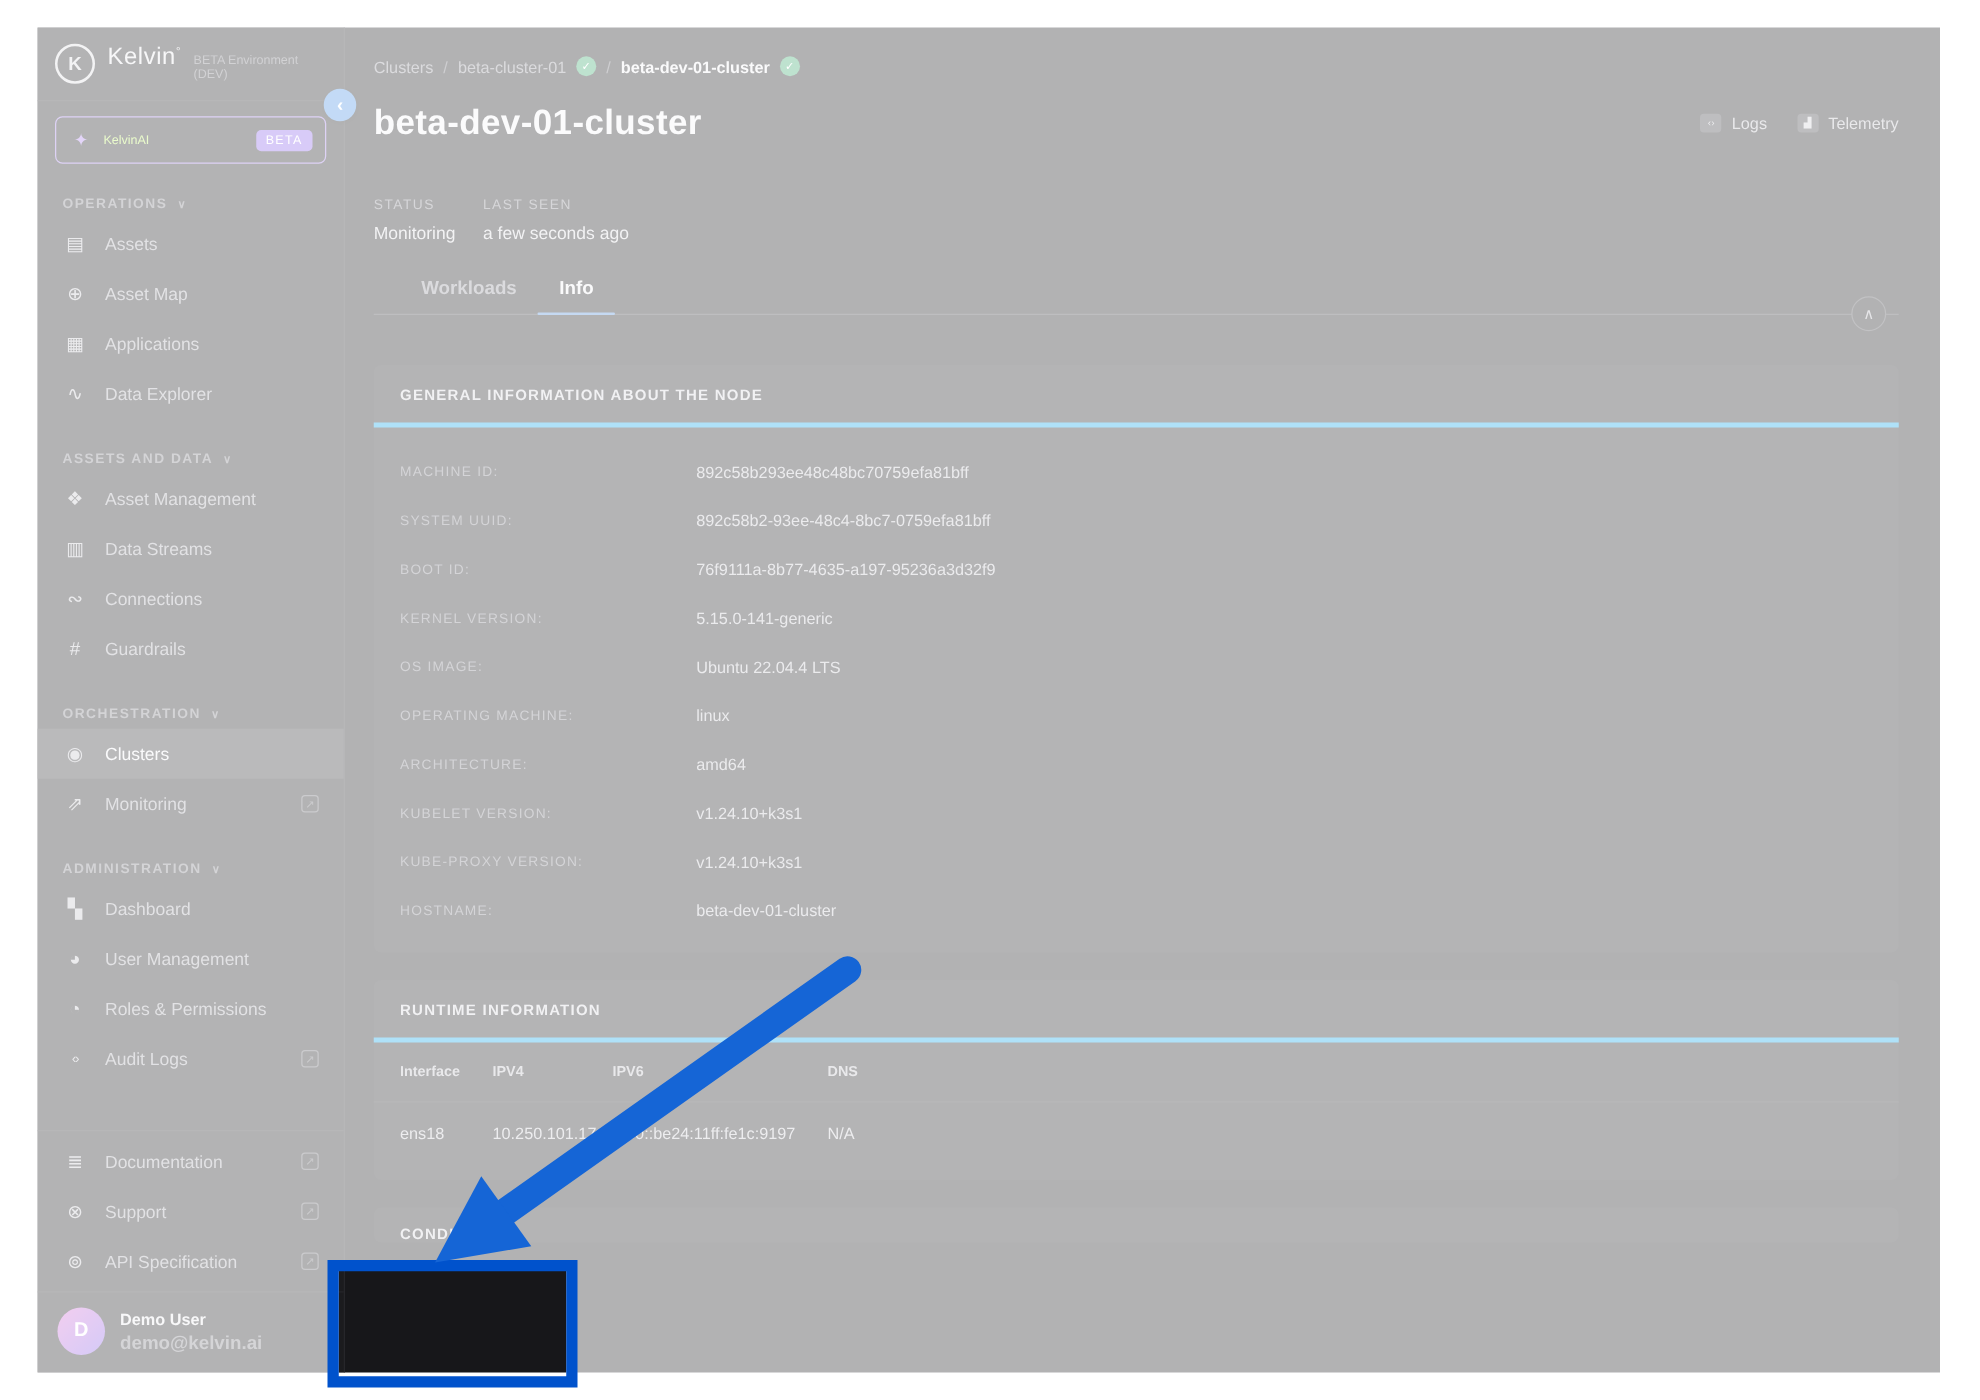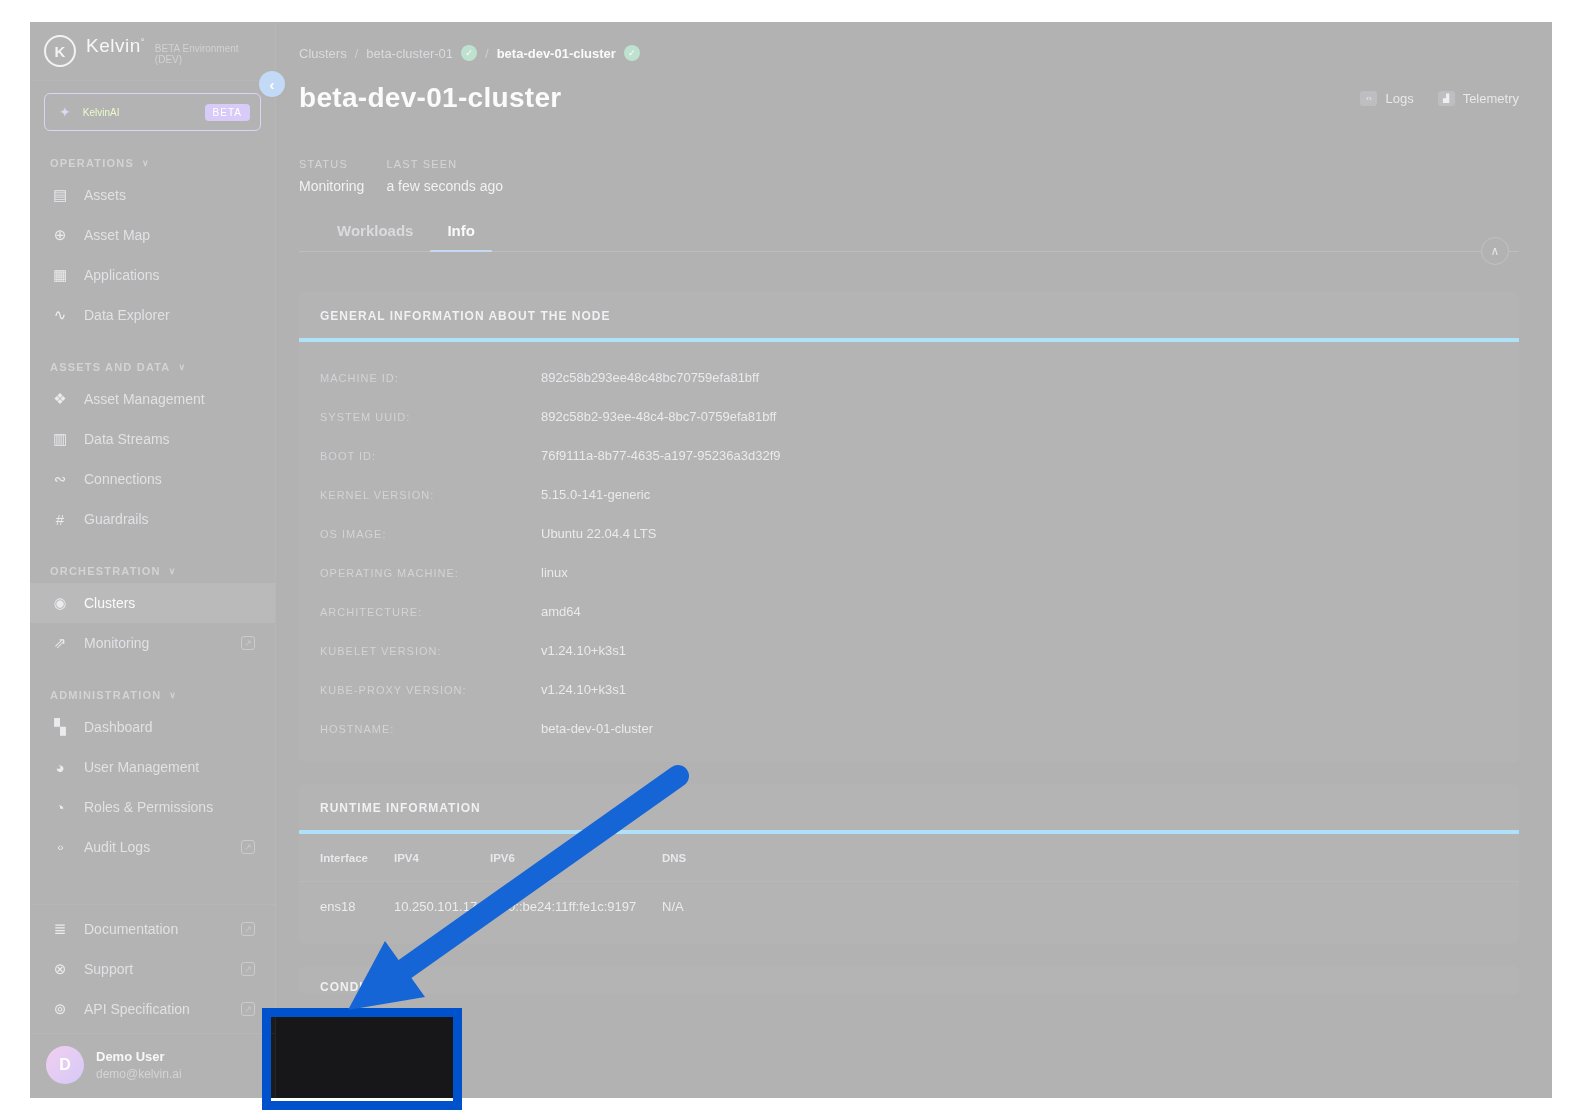--- a/index.html
+++ b/index.html
@@ -41,21 +41,21 @@
   .s-icon.small { font-size:11px; letter-spacing:-1px; }
   .ext { margin-left:auto; width:14px; height:14px; border:1px solid #63636a; border-radius:3px;
          color:#63636a; font-size:9px; display:flex; align-items:center; justify-content:center; }
   .sidebar-footer { margin-top:auto; border-top:1px solid #26262a; padding-top:4px; }
   .user-row { border-top:1px solid #26262a; margin-top:4px; padding:12px 16px 14px;
               display:flex; align-items:center; gap:12px; cursor:pointer; }
   .avatar { width:38px; height:38px; border-radius:50%; flex-shrink:0;
             background:linear-gradient(135deg,#d86bd0,#7f5fe8); color:#fff;
             display:flex; align-items:center; justify-content:center; font-size:16px; font-weight:bold; }
   .user-name { font-size:13px; font-weight:bold; color:#e9e9ed; }
-  .user-email { font-size:12px; color:#7f7f87; margin-top:3px; }
+  .user-email { font-size:15px; color:#7f7f87; margin-top:3px;font-weight:bold; }
 
   
   .main { flex:1; padding:0 33px 0 23px; position:relative; min-width:0; }
   .breadcrumb { margin-top:22px; display:flex; align-items:center; gap:8px;
                 font-size:13px; color:#93939b; height:18px; }
   .crumb { color:#93939b; cursor:pointer; }
   .crumb-current { color:#efeff2; font-weight:bold; }
   .crumb-sep { color:#6d6d74; }
   .check { width:16px; height:16px; border-radius:50%; background:#3aa76d; color:#fff;
            font-size:9px; display:flex; align-items:center; justify-content:center; flex-shrink:0; }
@@ -75,21 +75,21 @@
                        background:#4f8cd6; border-radius:2px; }
   .scroll-top { position:absolute; right:10px; bottom:-14px; width:28px; height:28px; z-index:2;
                 border-radius:50%; border:1px solid #47474d; background:#17171a; color:#b4b4bb;
                 font-size:12px; display:flex; align-items:center; justify-content:center; cursor:pointer; }
 
   .panel { margin-top:40px; background:#1d1d21; border-radius:6px; }
   .panel ~ .panel { margin-top:22px; }
   .panel-header { padding:17px 21px 15px; font-size:12px; font-weight:bold; letter-spacing:1px;
                   color:#d4d4d9; border-bottom:4px solid #0ea5e9; line-height:14px; }
   .panel-body { padding:16px 21px 14px; }
-  .info-row { display:flex; align-items:center; height:39px; }
+  .info-row { display:flex; align-items:center; height:39px;gap:16px; }
   .info-label { width:221px; flex-shrink:0; font-size:11px; letter-spacing:1px; color:#7e7e86; }
   .info-value { font-size:13px; color:#c2c2c8; }
   .net-row { display:grid; grid-template-columns:74px 96px 172px 1fr; padding:0 21px;
              height:48px; align-items:center; border-bottom:1px solid #28282d; }
   .net-row:last-child { border-bottom:none; }
   .net-head { font-size:11.5px; font-weight:bold; color:#bcbcc3; }
   .net-cell { font-size:13px; color:#c7c7cd; }
   .panel-network { padding-bottom:14px; }
   .panel-conditions .panel-header { border-bottom:none; padding:14px 21px 0; }
   .cond-body { padding:11px 21px 20px 3px; }

